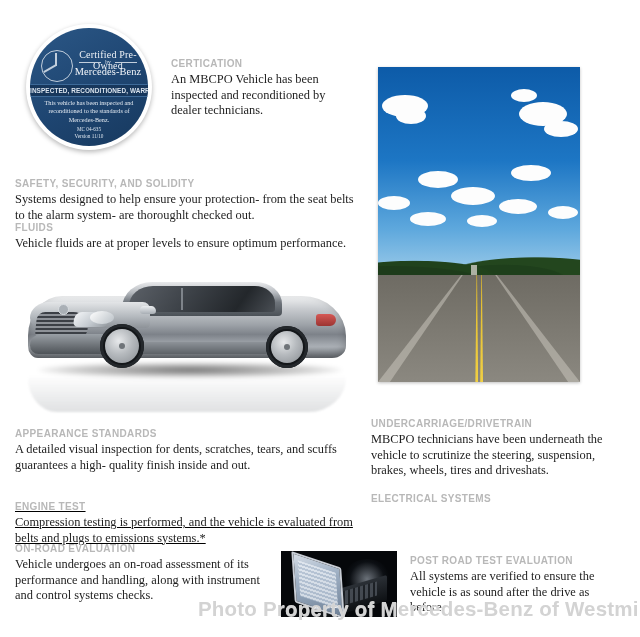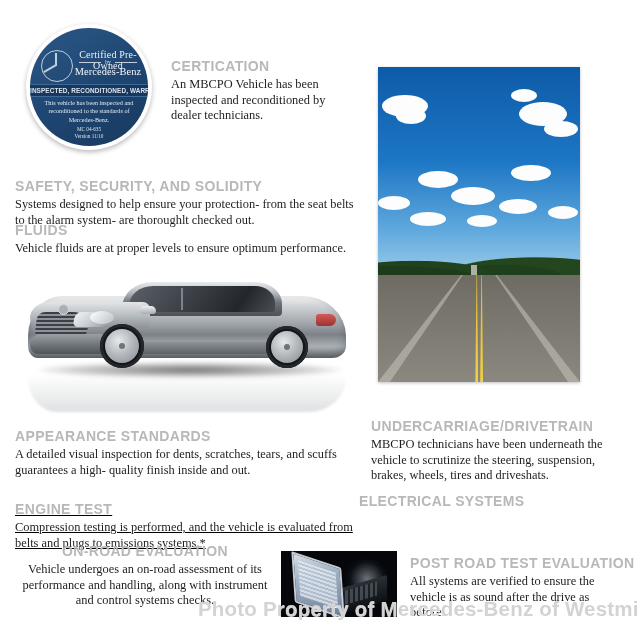--- a/index.html
+++ b/index.html
@@ -20,21 +20,21 @@
     left: 0; top: 0;
     width: 640px;
     height: 637px;
     background: #ffffff;
   }
 
   
   .sec-head {
     font-family: "Liberation Sans", sans-serif;
     font-weight: bold;
-    font-size: 14px;
+    font-size: 10px;
     letter-spacing: 0.35px;
     color: #b8b8b8;
     margin: 0 0 3px 0;
     white-space: nowrap;
   }
   .sec-body {
     font-family: "Liberation Serif", serif;
     font-size: 12.4px;
     line-height: 15.5px;
     color: #1d1d1d;
@@ -524,31 +524,31 @@
   <div class="block" style="left:15px; top:428px; width:348px;">
     <div class="sec-head">APPEARANCE STANDARDS</div>
     <p class="sec-body">A detailed visual inspection for dents, scratches, tears, and scuffs guarantees a high- quality finish inside and out.</p>
   </div>
 
   <div class="block" style="left:15px; top:501px; width:348px;text-decoration:underline;">
     <div class="sec-head">ENGINE TEST</div>
     <p class="sec-body">Compression testing is performed, and the vehicle is evaluated from belts and plugs to emissions systems.*</p>
   </div>
 
-  <div class="block" style="left:15px; top:543px; width:260px;text-align:center;">
+  <div class="block" style="left:15px; top:543px; width:260px;">
     <div class="sec-head">ON-ROAD EVALUATION</div>
     <p class="sec-body">Vehicle undergoes an on-road assessment of its performance and handling, along with instrument and control systems checks.</p>
   </div>
 
   <div class="block" style="left:371px; top:418px; width:248px;">
     <div class="sec-head">UNDERCARRIAGE/DRIVETRAIN</div>
     <p class="sec-body">MBCPO technicians have been underneath the vehicle to scrutinize the steering, suspension, brakes, wheels, tires and driveshats.</p>
   </div>
 
-  <div class="block" style="left:359px; top:493px; width:248px;">
+  <div class="block" style="left:371px; top:493px; width:248px;">
     <div class="sec-head">ELECTRICAL SYSTEMS</div>
   </div>
 
   <div class="laptop-photo">
     <div class="lap-glow"></div>
     <div class="lap-base"></div>
     <div class="lap-keys"></div>
     <div class="lap-screen"></div>
   </div>
 

